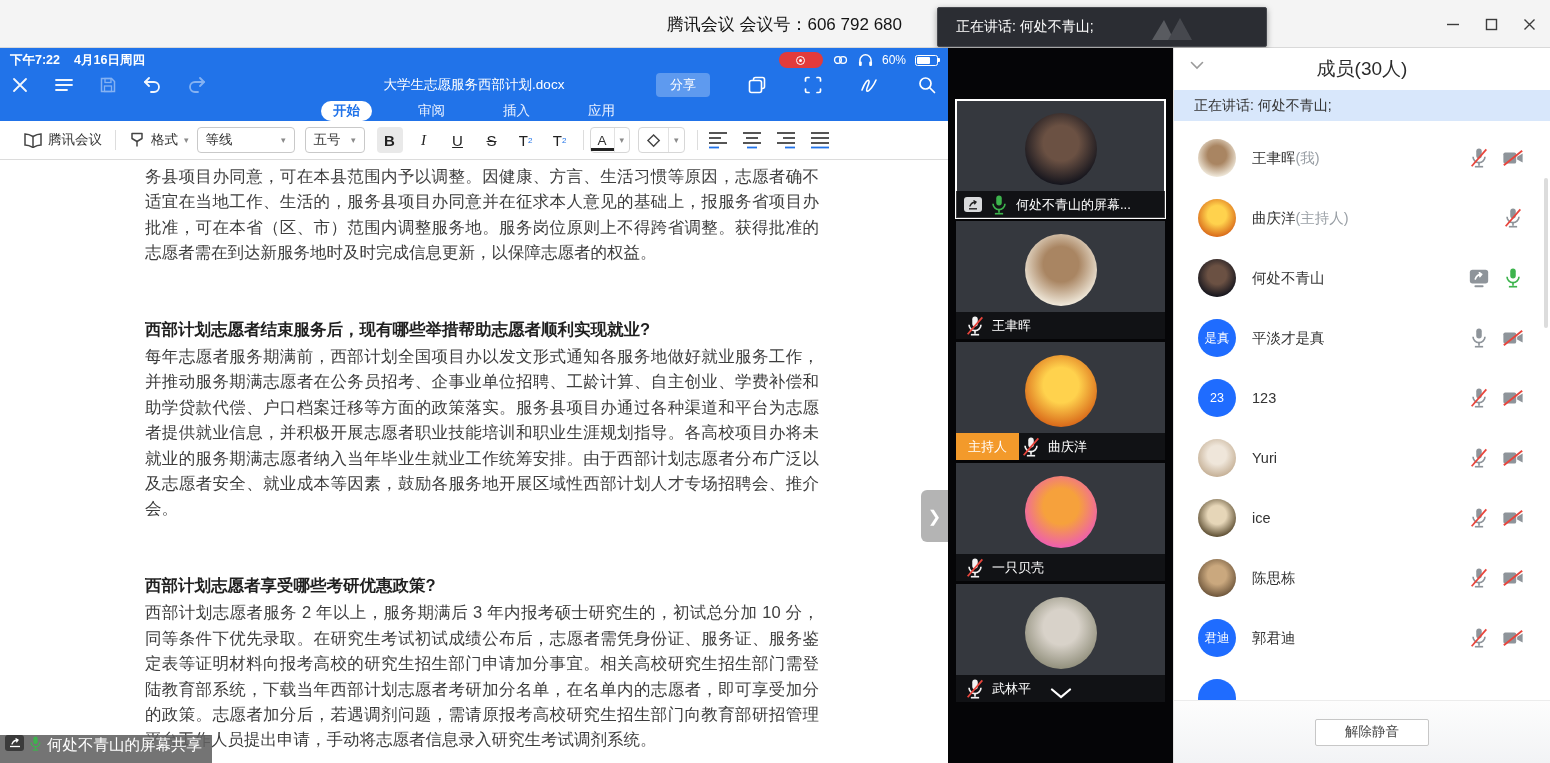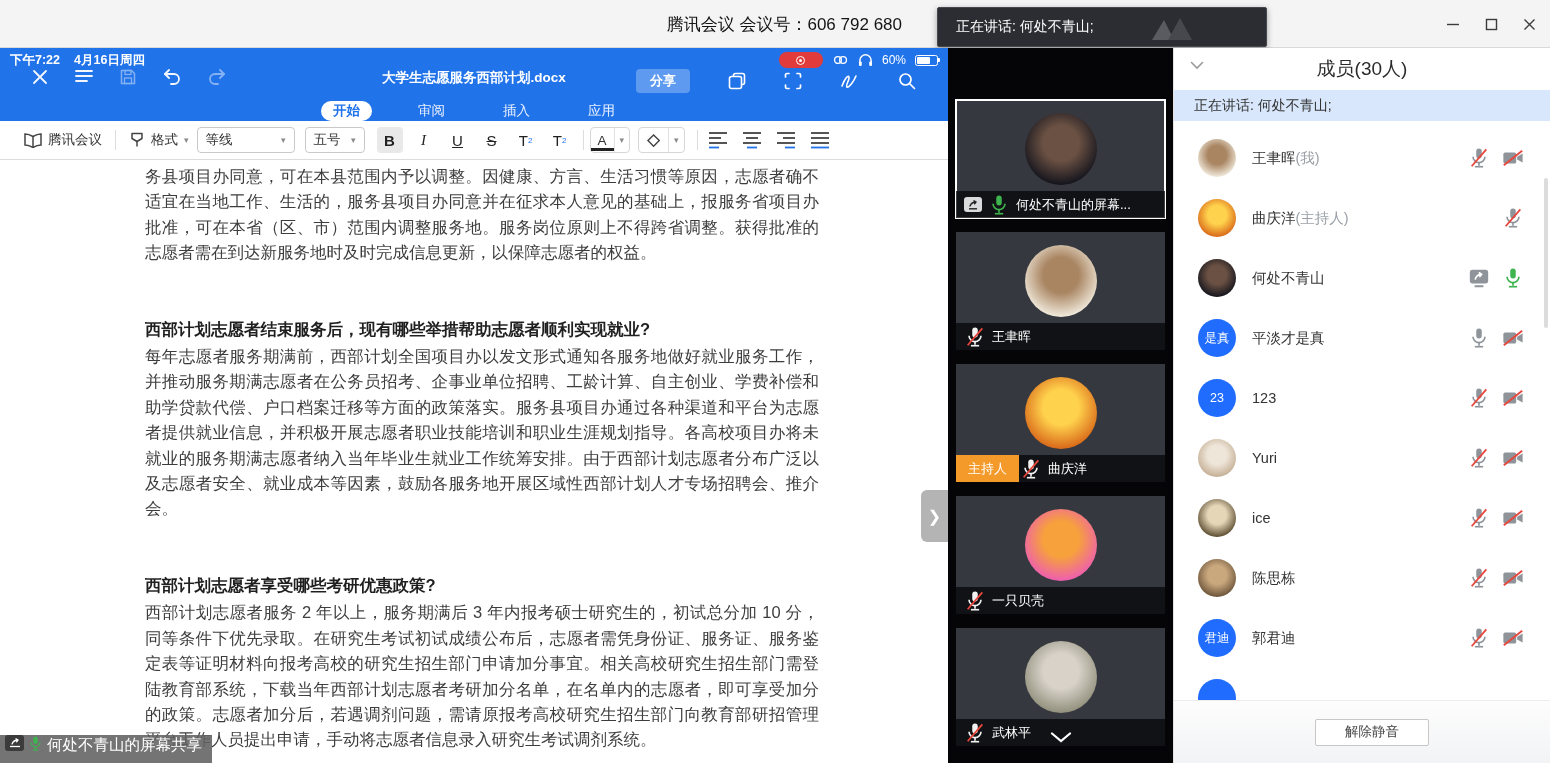--- a/index.html
+++ b/index.html
@@ -25,21 +25,21 @@
   
   #bluebar { height:73px; background:#2173e9; color:#fff; position:relative; }
   #bb-row1 { height:21px; display:flex; align-items:center; padding:3px 10px 0 10px; font-size:12.5px; font-weight:bold; }
   #bb-status { margin-left:auto; display:flex; align-items:center; gap:9px; font-weight:normal; }
   #rec-pill { width:44px; height:16px; border-radius:9px; background:#e23b3b; display:flex; align-items:center; justify-content:center; }
   #rec-pill .ring { width:9px; height:9px; border:1.5px solid #fff; border-radius:50%; display:flex; align-items:center; justify-content:center; }
   #rec-pill .dot { width:3px; height:3px; background:#fff; border-radius:50%; }
   #battery { width:23px; height:11px; border:1px solid #fff; border-radius:2.5px; position:relative; }
   #battery .fill { position:absolute; left:1px; top:1px; bottom:1px; width:60%; background:#fff; border-radius:1px; }
   #battery:after { content:""; position:absolute; right:-3px; top:2.5px; width:2px; height:4px; background:#fff; border-radius:0 1px 1px 0; }
-  #bb-row2 { height:31px; display:flex; align-items:flex-start; padding:0 32px; position:relative;font-weight:bold; }
+  #bb-row2 { height:31px; display:flex; align-items:center; padding:0 12px; position:relative; }
   .bb-ic { margin-right:27px; opacity:.95; }
   .bb-ic.dim { opacity:.45; }
   #doc-title { position:absolute; left:50%; transform:translateX(-50%); font-size:13.5px; color:#fff; white-space:nowrap; }
   #bb-right { margin-left:auto; display:flex; align-items:center; gap:38px; }
   #share-btn { background:rgba(255,255,255,.28); color:#fff; font-size:13px; padding:3px 14px; border-radius:4px; }
   #bb-row3 { height:21px; display:flex; justify-content:center; align-items:center; gap:34px; font-size:13.5px; }
   .wps-tab { color:#eaf1ff; padding:1px 12px; }
   .wps-tab.active { background:#fff; color:#2173e9; border-radius:11px; font-weight:bold; }
 
   
@@ -58,21 +58,21 @@
   
   #doc { position:relative; height:603px; background:#fff; overflow:hidden; }
   #doc-text { position:absolute; left:145px; width:674px; top:4px; font-size:16.5px; line-height:25.4px; color:#3d3d3d; text-align:justify; }
   #doc-text h3 { font-size:16.5px; color:#1f1f1f; margin:51px 0 2px 0; font-weight:bold; }
   #doc-text p { margin:0; }
   #panel-handle { position:absolute; right:0; top:330px; width:27px; height:52px; background:rgba(167,167,167,.85); border-radius:6px 0 0 6px; display:flex; align-items:center; justify-content:center; color:#fff; font-size:16px; }
   #share-overlay { position:absolute; left:0; bottom:0; height:28px; background:rgba(97,97,97,.88); display:flex; align-items:flex-start; padding:0 10px 0 5px; gap:5px; color:#fff; font-size:15.5px; z-index:5; }
   #share-overlay .mini-share { width:19px; height:16px; background:#3b3b3b; border-radius:3px; display:flex; align-items:center; justify-content:center; }
 
   
-  .tile { position:relative; width:209px; height:118px; background:#35383e; margin-bottom:14px; overflow:hidden; }
+  .tile { position:relative; width:209px; height:118px; background:#35383e; margin-bottom:3px; overflow:hidden; }
   .tile.active { outline:2px solid #fff; outline-offset:-1px; }
   .tile .t-avatar { position:absolute; left:50%; top:13px; transform:translateX(-50%); width:72px; height:72px; border-radius:50%; }
   .t-label { position:absolute; left:0; right:0; bottom:0; height:27px; background:rgba(8,8,10,.78); display:flex; align-items:center; padding:0 8px; gap:6px; color:#fff; font-size:13px; white-space:nowrap; overflow:hidden; }
   .t-badge { position:absolute; left:0; bottom:0; height:27px; padding:0 12px; display:flex; align-items:center; color:#fff; font-size:13px; z-index:2; }
   .t-chevron { position:absolute; left:50%; transform:translateX(-50%); bottom:3px; z-index:3; }
 
   
   #mp-header { height:42px; display:flex; align-items:center; justify-content:center; font-size:19px; color:#2b2b2b; position:relative; }
   #mp-collapse { position:absolute; left:16px; top:13px; }
   #mp-speaking { height:31px; background:#d8e7fb; display:flex; align-items:center; padding-left:20px; font-size:14px; color:#333; }

